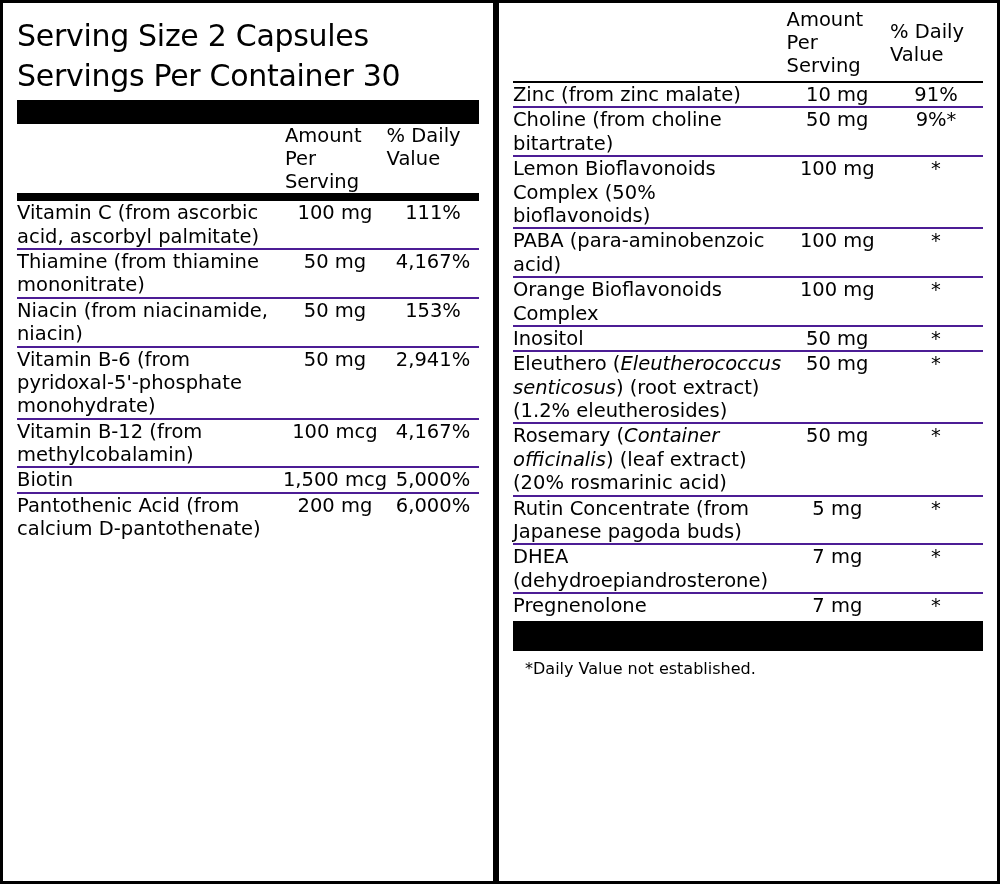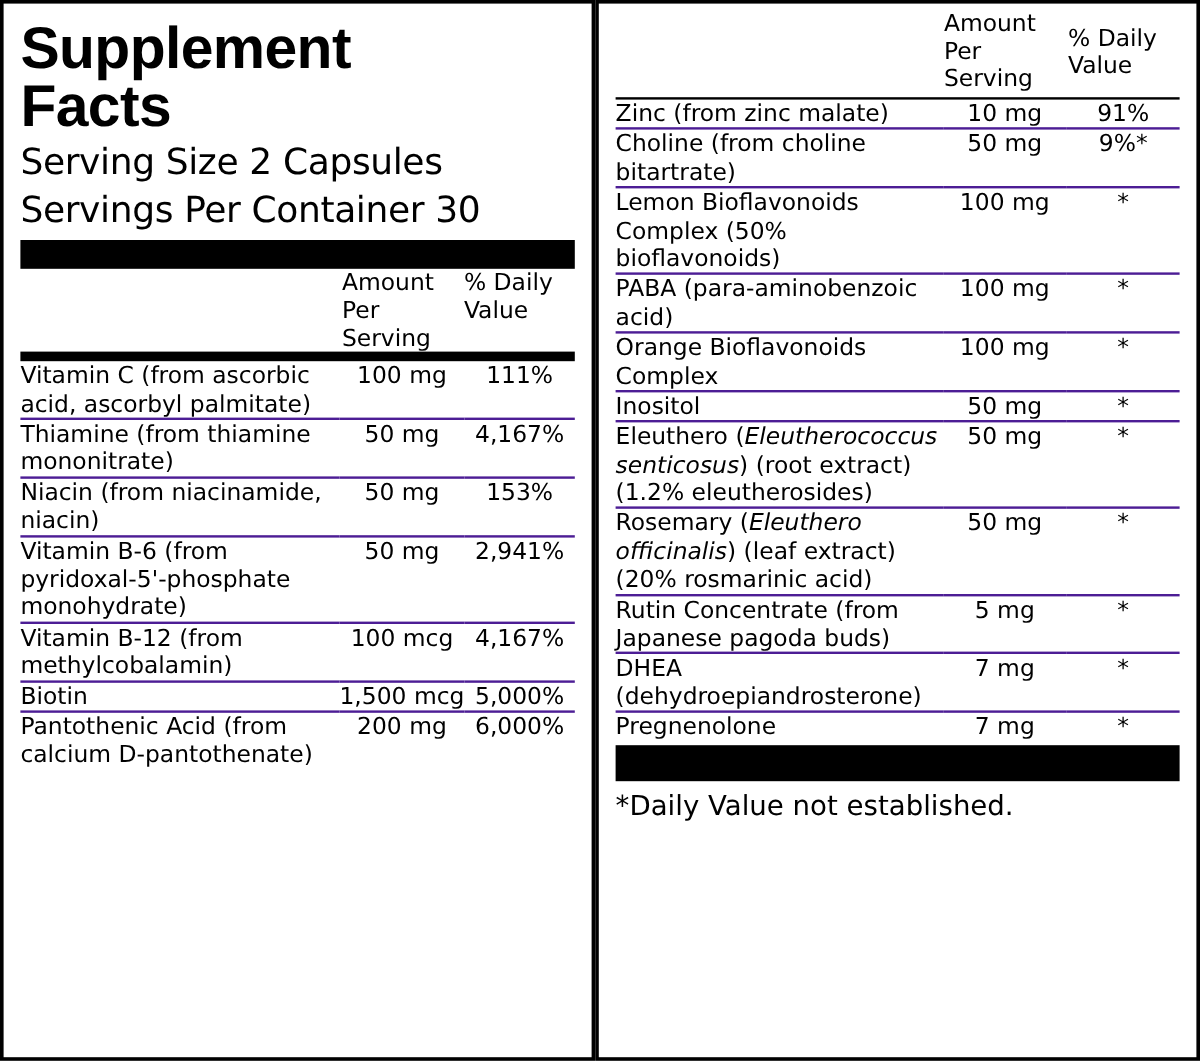--- a/index.html
+++ b/index.html
@@ -93,45 +93,42 @@
     padding-bottom: 5px;
     border-top: 2px solid #4c1d95;
     line-height: 1.2;
   }
   .row:first-child td { border-top: none; }
   .row td.amt, .row td.dv { text-align: center; white-space: nowrap; }
   .nm { display: block; }
   .nm i { font-style: italic; }
   .tight { letter-spacing: -0.6px; }
   .footnote {
-    font-size: 23px;
+    font-size: 16px;
     margin-top: 8px;
+    margin-left: 12px;
   }
   .right-head {
     width: 100%;
     border-collapse: collapse;
     font-size: 19.5px;
   }
   .endbar {
     height: 30px;
     background: #000;
     margin-top: 3px;
   }
 </style>
 </head>
 <body>
 
 <div class="page">
 
   <div class="panel panel-left">
 
-    <div class="title">
-      <div>Supplement</div>
-      <div>Facts</div>
-    </div>
 
     <div class="serving-line">Serving Size 2 Capsules</div>
     <div class="serving-line">Servings Per Container 30</div>
 
     <div class="rule-thick"></div>
 
     <table class="facts">
       <tbody>
           <tr class="hdr">
         <td class="col-name spacer"></td>
@@ -302,21 +299,21 @@
             <span class="nm">Eleuthero (<i>Eleutherococcus</i></span>
             <span class="nm ind"><i>senticosus</i>) (root extract)</span>
             <span class="nm ind">(1.2% eleutherosides)</span>
           </td>
           <td class="col-amt amt">50 mg</td>
           <td class="col-dv dv">*</td>
         </tr>
 
         <tr class="row">
           <td class="col-name">
-            <span class="nm">Rosemary (<i>Eleuthero</i></span>
+            <span class="nm">Rosemary (<i>Container</i></span>
             <span class="nm ind"><i>officinalis</i>) (leaf extract)</span>
             <span class="nm ind">(20% rosmarinic acid)</span>
           </td>
           <td class="col-amt amt">50 mg</td>
           <td class="col-dv dv">*</td>
         </tr>
 
         <tr class="row">
           <td class="col-name">
             <span class="nm">Rutin Concentrate (from</span>

